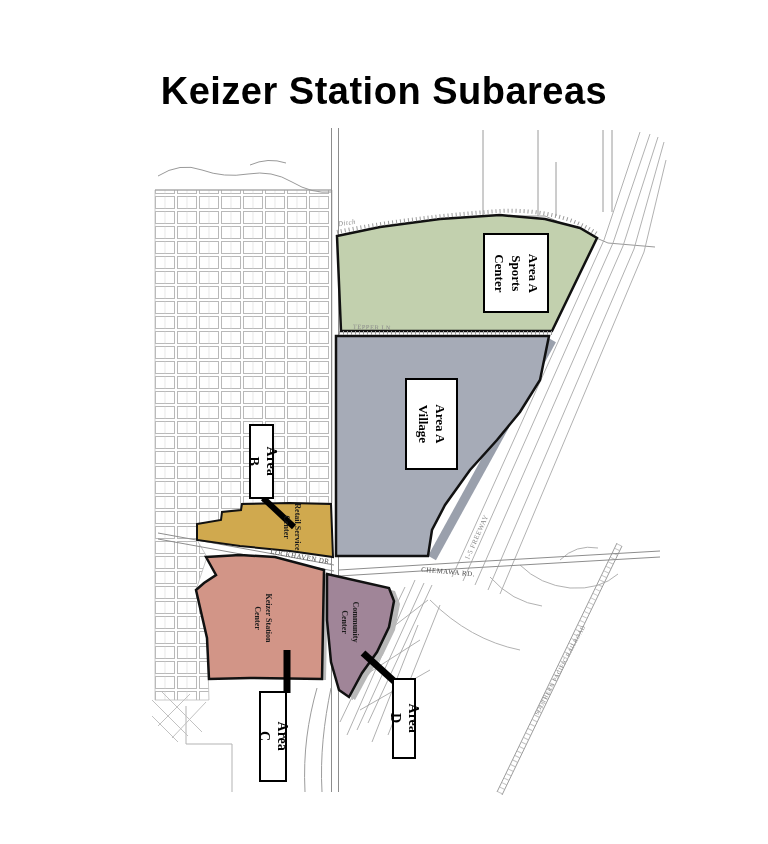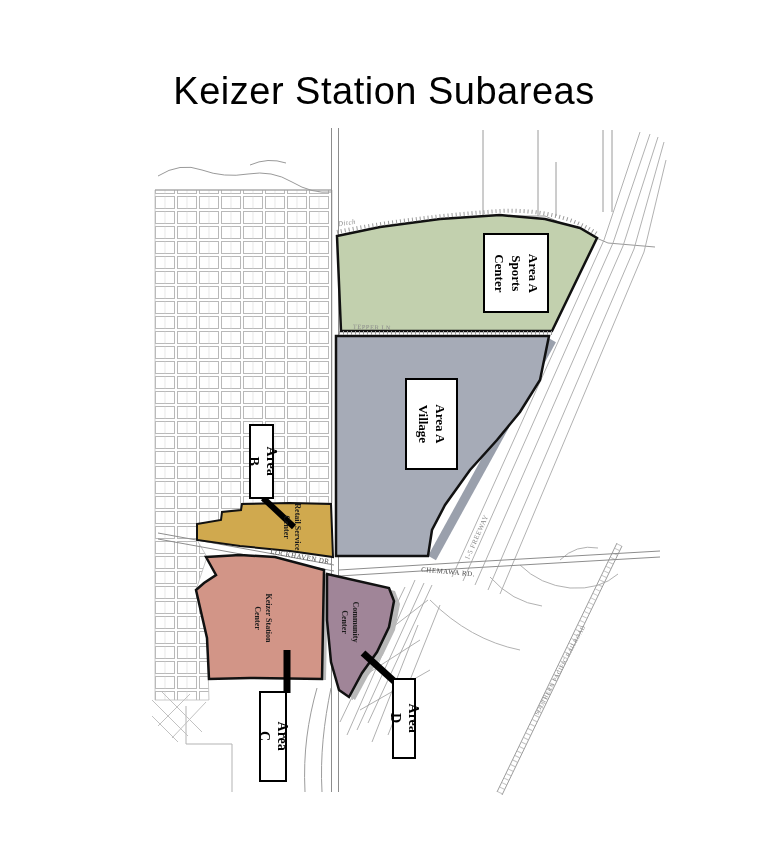--- a/index.html
+++ b/index.html
@@ -1,20 +1,20 @@
 <!DOCTYPE html>
 <html><head>
 <meta charset="utf-8">
 <style>
   html,body{margin:0;padding:0;background:#fff;}
   #stage{position:relative;width:768px;height:844px;background:#fff;overflow:hidden;
          font-family:"Liberation Sans",sans-serif;}
   #stage svg{position:absolute;left:0;top:0;}
   .title{position:absolute;top:70px;left:0;width:100%;text-align:center;
-         font-size:38px;color:#000;letter-spacing:0.5px;}
+         font-size:38px;color:#000;letter-spacing:0.5px;font-weight:bold;}
   .lblbox{position:absolute;background:#fff;border:2px solid #000;box-sizing:border-box;
           display:flex;align-items:center;justify-content:center;z-index:5;}
   .rot90{transform:rotate(90deg);white-space:pre-line;text-align:center;
          font-family:"Liberation Serif",serif;font-weight:bold;font-size:13px;line-height:1.3;color:#000;}
   .maplbl{position:absolute;transform:translate(-50%,-50%) rotate(90deg);
           font-family:"Liberation Serif",serif;font-weight:bold;font-size:8px;line-height:1.35;
           white-space:pre-line;text-align:center;color:#1b1b1b;z-index:4;}
   .roadlbl{position:absolute;font-family:"Liberation Serif",serif;font-size:7px;color:#4a4a4a;
            white-space:nowrap;transform:translate(-50%,-50%) rotate(var(--r,0deg));
            letter-spacing:.5px;z-index:4;}

